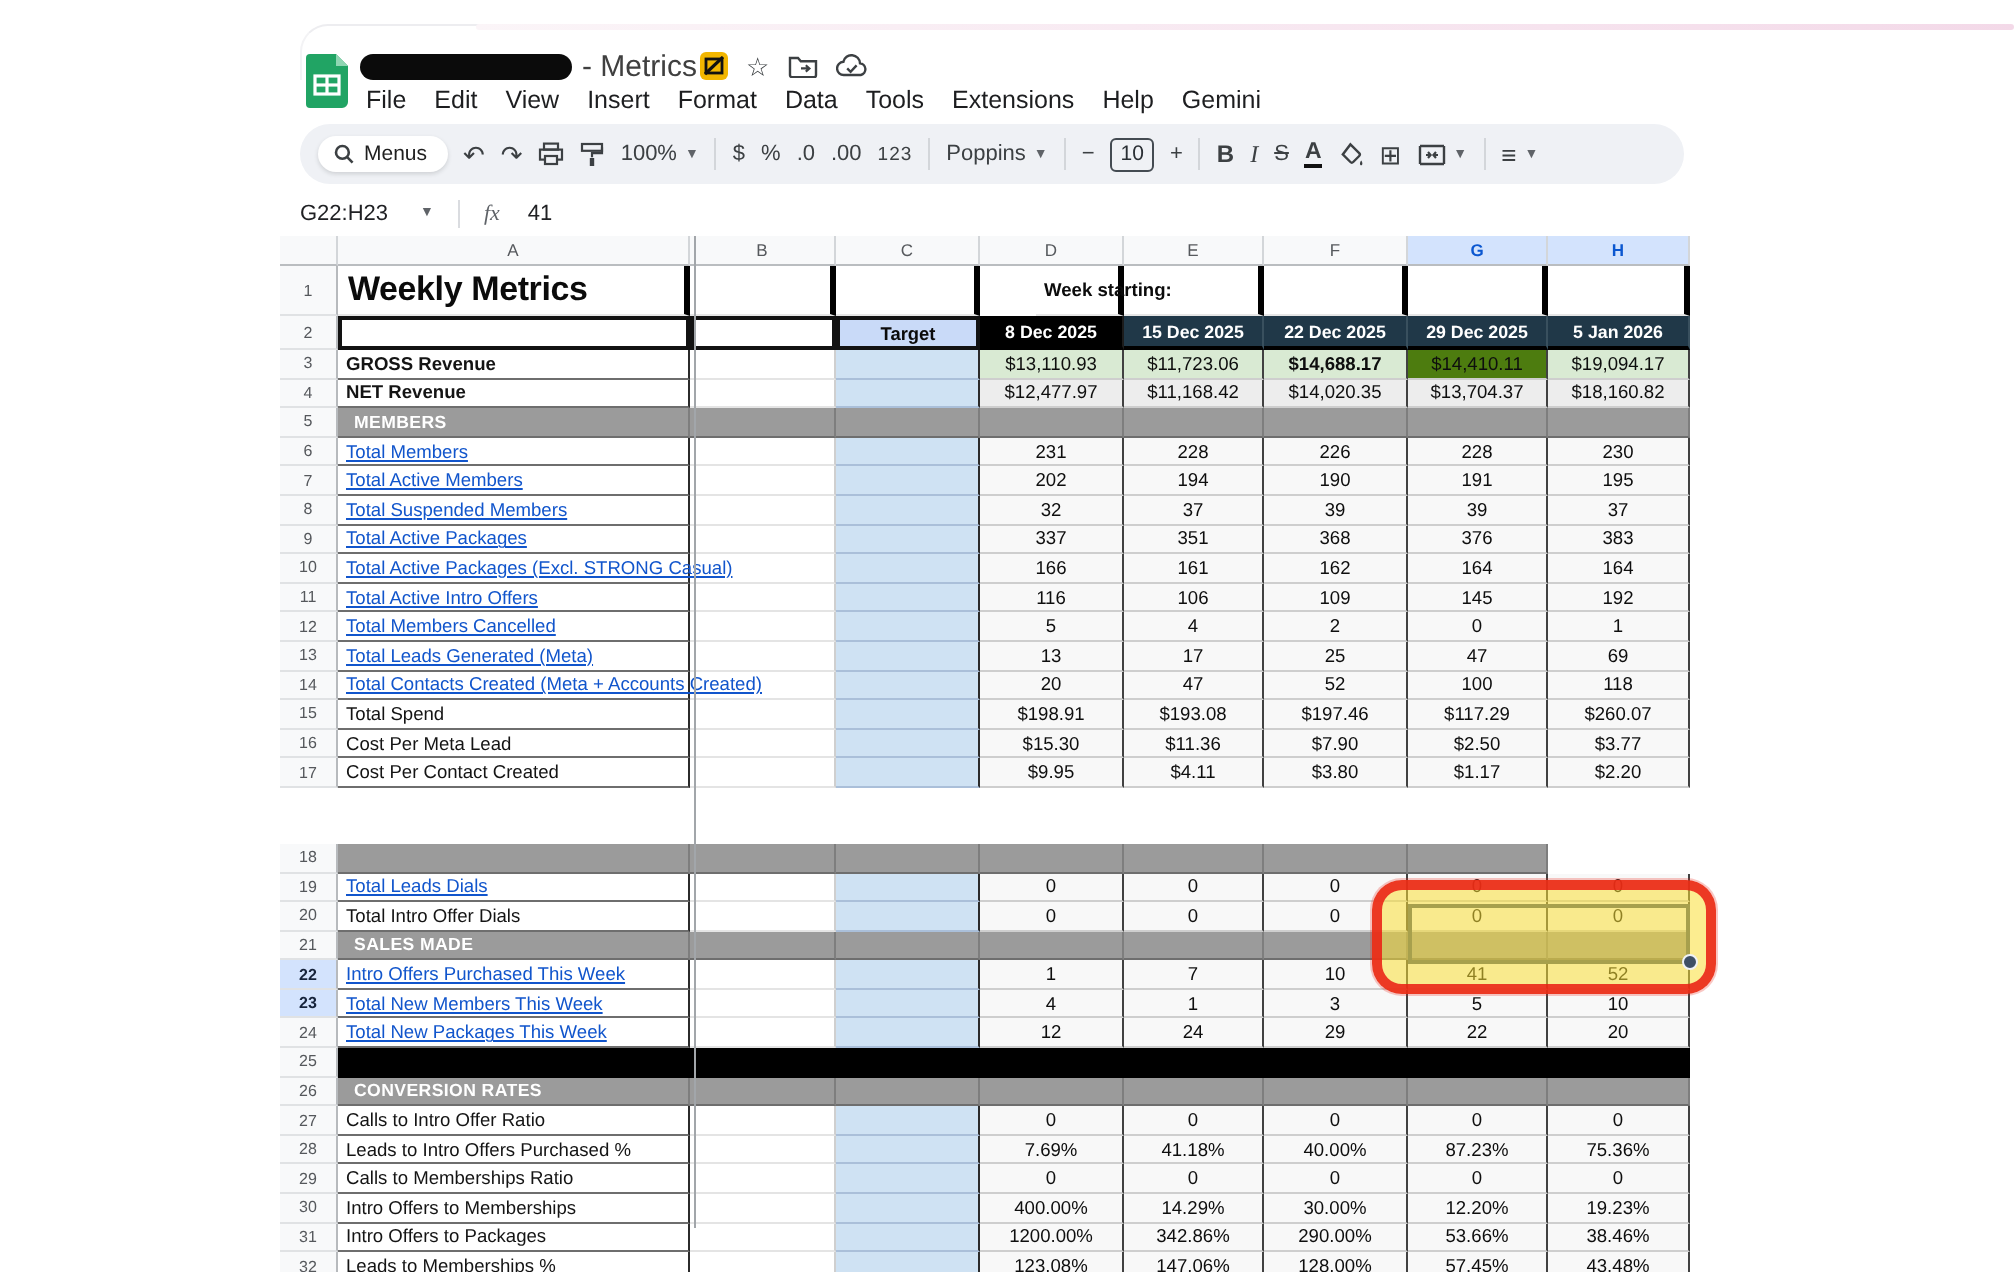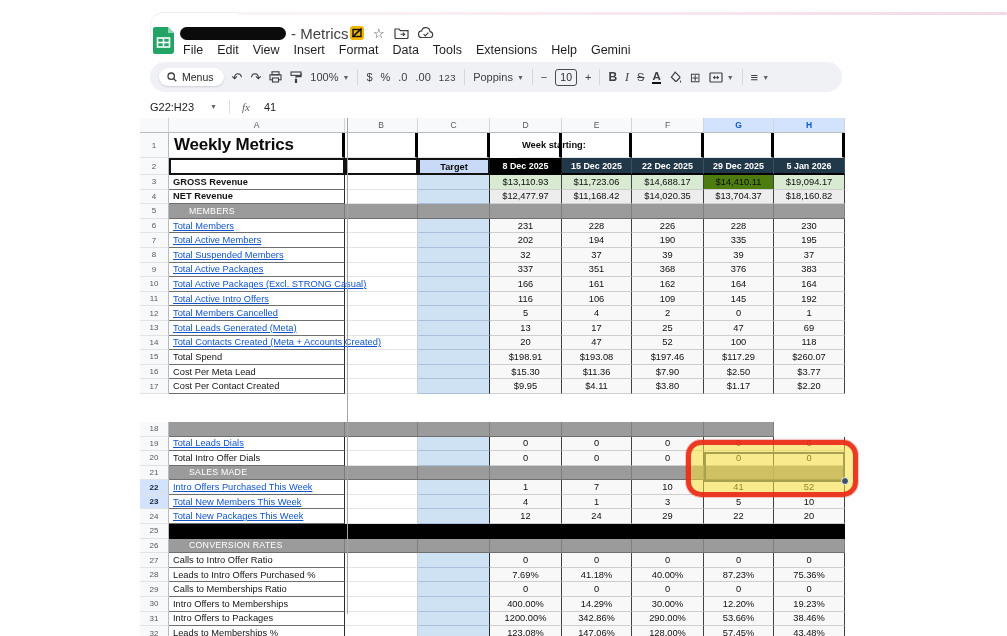--- a/index.html
+++ b/index.html
@@ -79,21 +79,21 @@
            border-right:1px solid #2b2b2b; border-bottom:1px solid #6e6e6e;
            white-space:nowrap; overflow:visible; position:relative; z-index:2; }
   .a-lab.bold { font-weight:700; }
   .a-lab.link { color:#1155cc; text-decoration:underline; font-weight:500; }
   .b-emp { background:#fff; border-right:1px solid #cfcfcf; border-bottom:1px solid #e4e4e4; }
   .c-tgt { background:#cfe2f3; border-right:1px solid #2b2b2b; border-bottom:1px solid #aabfd9; }
   .val { justify-content:center; font-size:9.3px; font-weight:500; color:#0e0e0e;
          background:#f8f8f8; border-right:1px solid #414141; border-bottom:1px solid #cecece; }
 
   .sec-c { background:#9b9b9b; border-right:1px solid #7e7e7e; border-bottom:1px solid #6e6e6e; }
-  .sec-lab { color:#fff; font-weight:400; font-size:8.8px; padding-left:20px; letter-spacing:.2px; }
+  .sec-lab { color:#fff; font-weight:700; font-size:8.8px; padding-left:8px; letter-spacing:.2px; }
   .blk-c { background:#000; border-right:1px solid #000; border-bottom:1px solid #000; }
 
   #freeze-line { left:347px; top:118px; width:1px; height:496px; background:#a2a6aa; z-index:4; }
 
   
   #selection-box { left:704px; top:452px; width:141px; height:30px;
                    border:2px solid #44556a; z-index:3; }
   #fill-handle { left:841px; top:477px; width:8px; height:8px; border-radius:50%;
                  background:#3e5065; border:1px solid #eef2f6; z-index:7; }
   #annotation { left:686px; top:440px; width:172px; height:57px; border-radius:15px;
@@ -267,21 +267,21 @@
         <div class="cl date">29 Dec 2025</div>
         <div class="cl date">5 Jan 2026</div>
       </div>
       <div class="grow" style="height: 14.6px;">
         <div class="cl rh">3</div>
         <div class="cl a-lab bold">GROSS Revenue</div>
         <div class="cl b-emp"></div>
         <div class="cl c-tgt"></div>
         <div class="cl val" style="background: rgb(217, 234, 211);">$13,110.93</div>
         <div class="cl val" style="background: rgb(217, 234, 211);">$11,723.06</div>
-        <div class="cl val" style="background: rgb(217, 234, 211);">$14,688.17</div>
+        <div class="cl val" style="background: rgb(217, 234, 211); font-weight: bold;">$14,688.17</div>
         <div class="cl val" style="background: #4d7c0f;">$14,410.11</div>
         <div class="cl val" style="background: rgb(217, 234, 211);">$19,094.17</div>
       </div>
       <div class="grow" style="height: 14.6px;">
         <div class="cl rh">4</div>
         <div class="cl a-lab bold">NET Revenue</div>
         <div class="cl b-emp"></div>
         <div class="cl c-tgt"></div>
         <div class="cl val" style="background: rgb(237, 237, 237);">$12,477.97</div>
         <div class="cl val" style="background: rgb(237, 237, 237);">$11,168.42</div>
@@ -312,21 +312,21 @@
         <div class="cl val">230</div>
       </div>
       <div class="grow" style="height: 14.6px;">
         <div class="cl rh">7</div>
         <div class="cl a-lab link">Total Active Members</div>
         <div class="cl b-emp"></div>
         <div class="cl c-tgt"></div>
         <div class="cl val">202</div>
         <div class="cl val">194</div>
         <div class="cl val">190</div>
-        <div class="cl val">335</div>
+        <div class="cl val">191</div>
         <div class="cl val">195</div>
       </div>
       <div class="grow" style="height: 14.6px;">
         <div class="cl rh">8</div>
         <div class="cl a-lab link">Total Suspended Members</div>
         <div class="cl b-emp"></div>
         <div class="cl c-tgt"></div>
         <div class="cl val">32</div>
         <div class="cl val">37</div>
         <div class="cl val">39</div>

